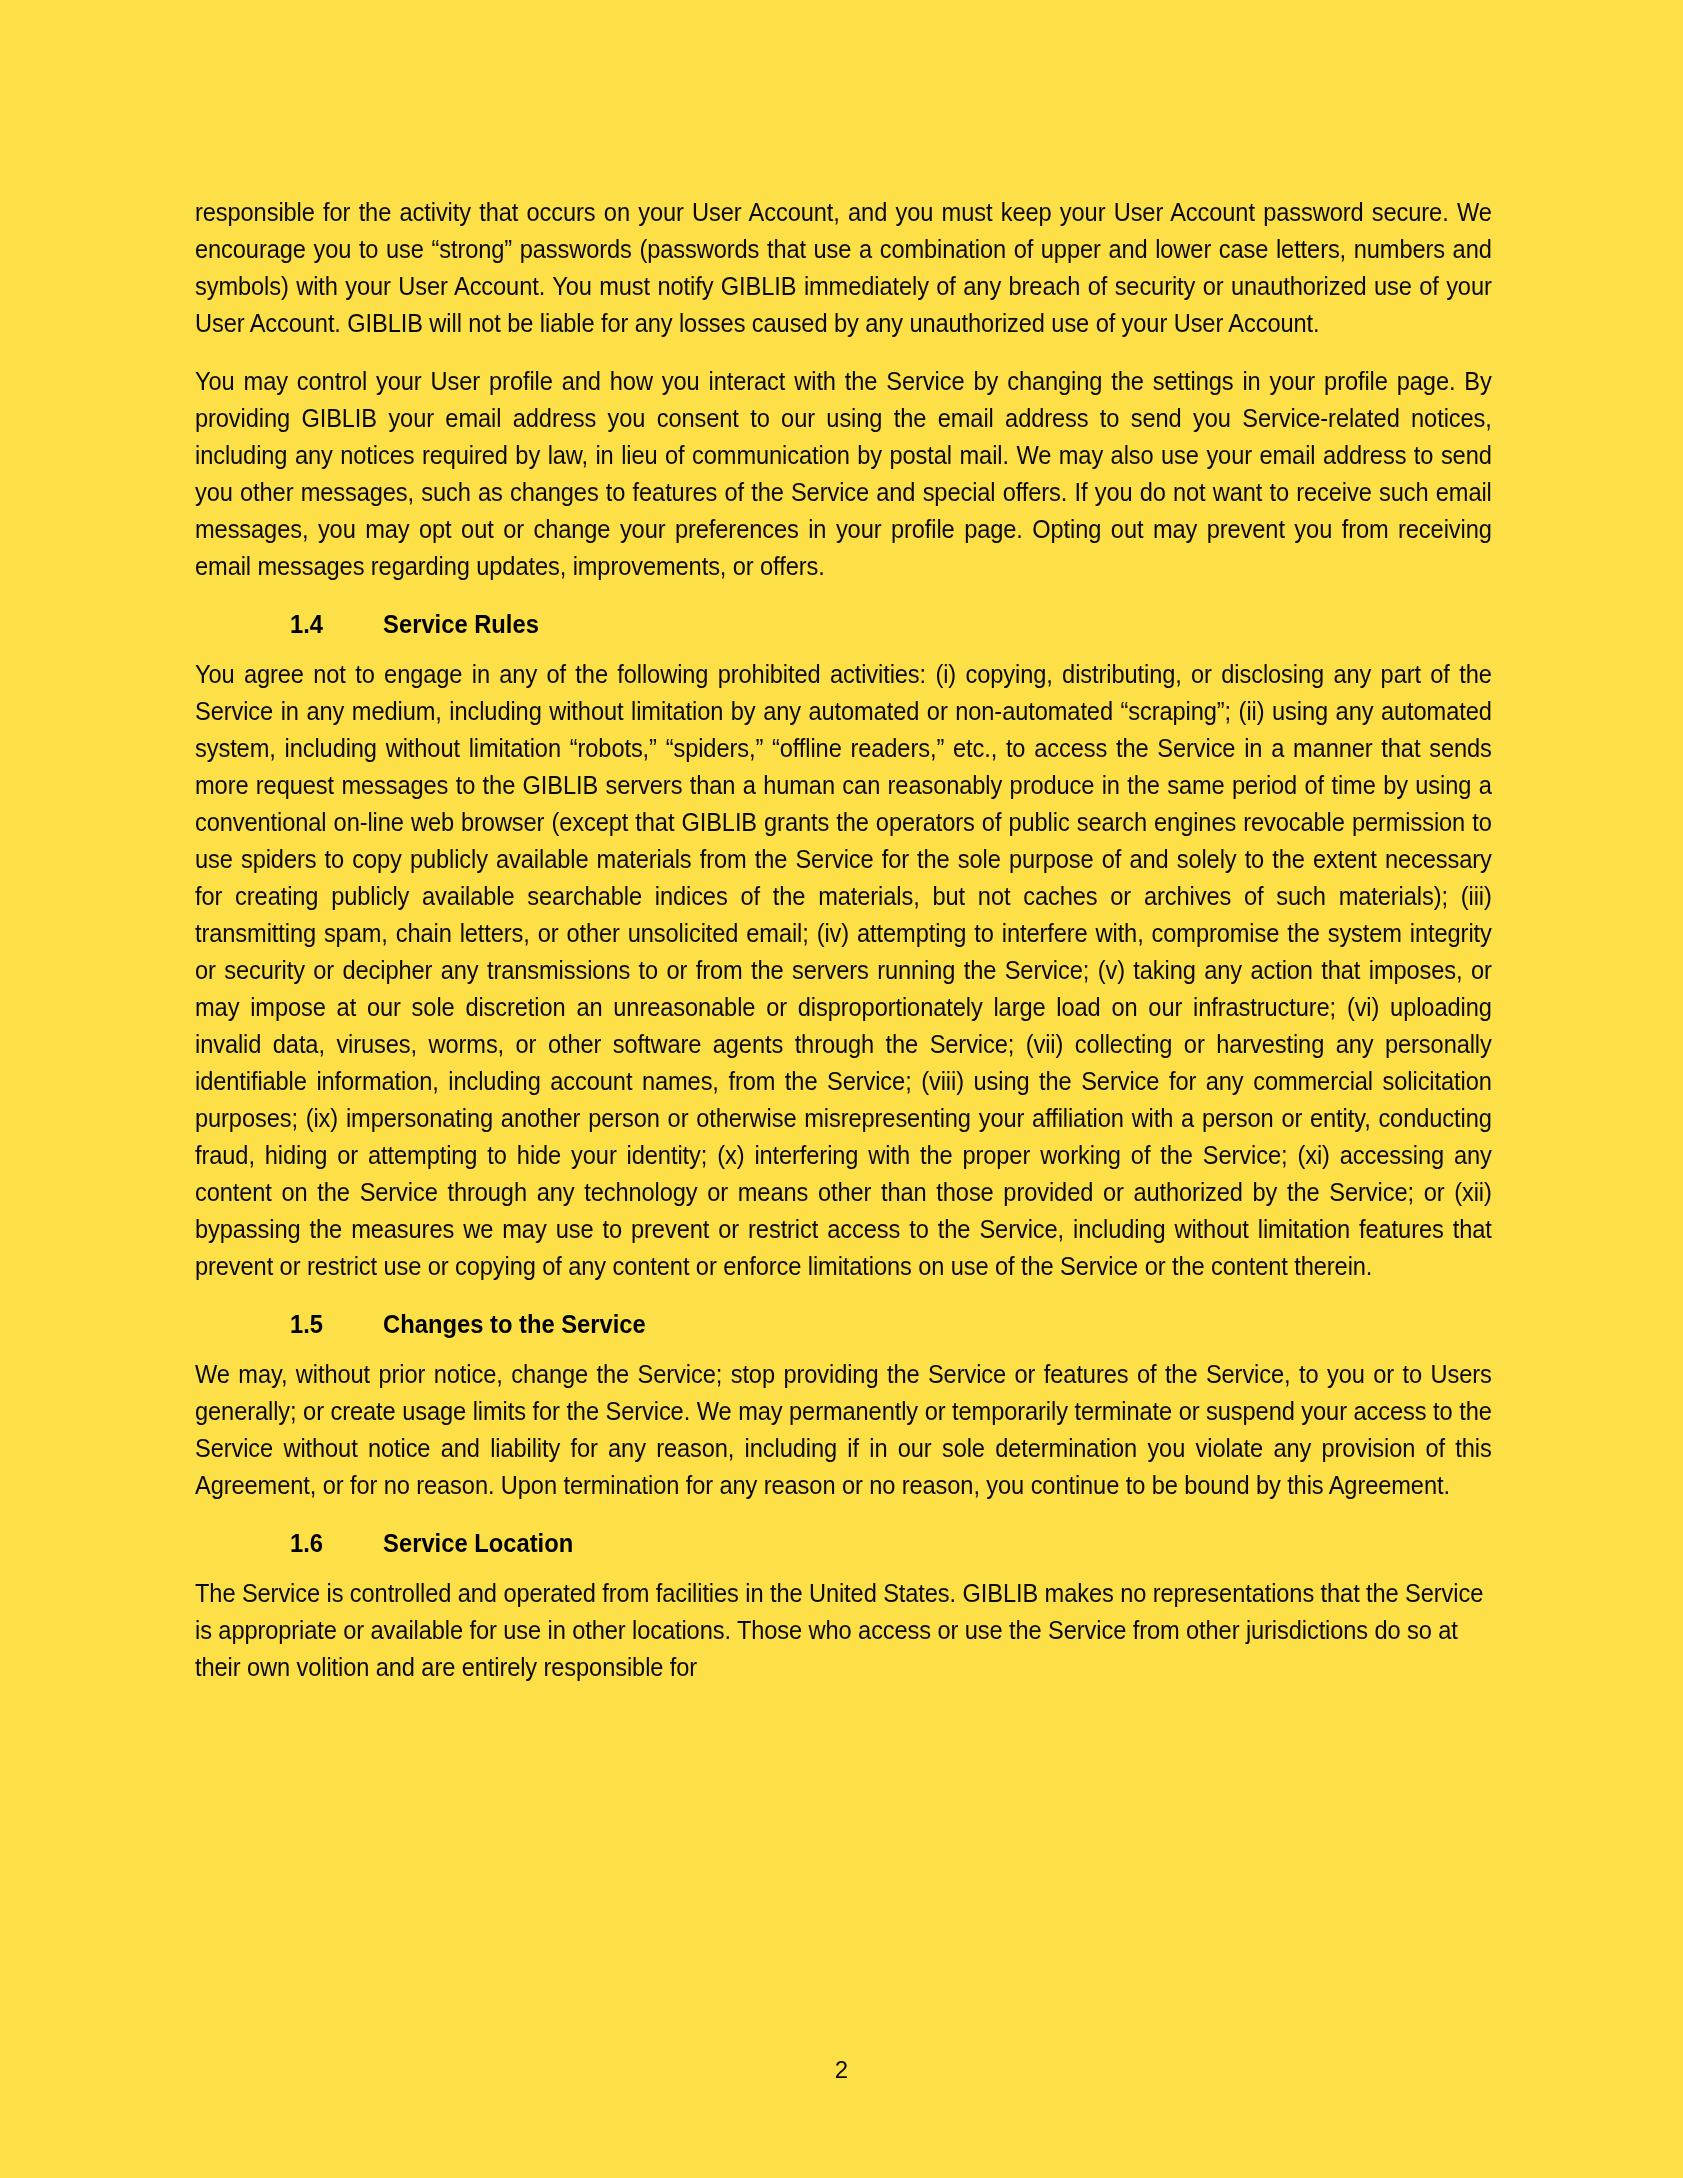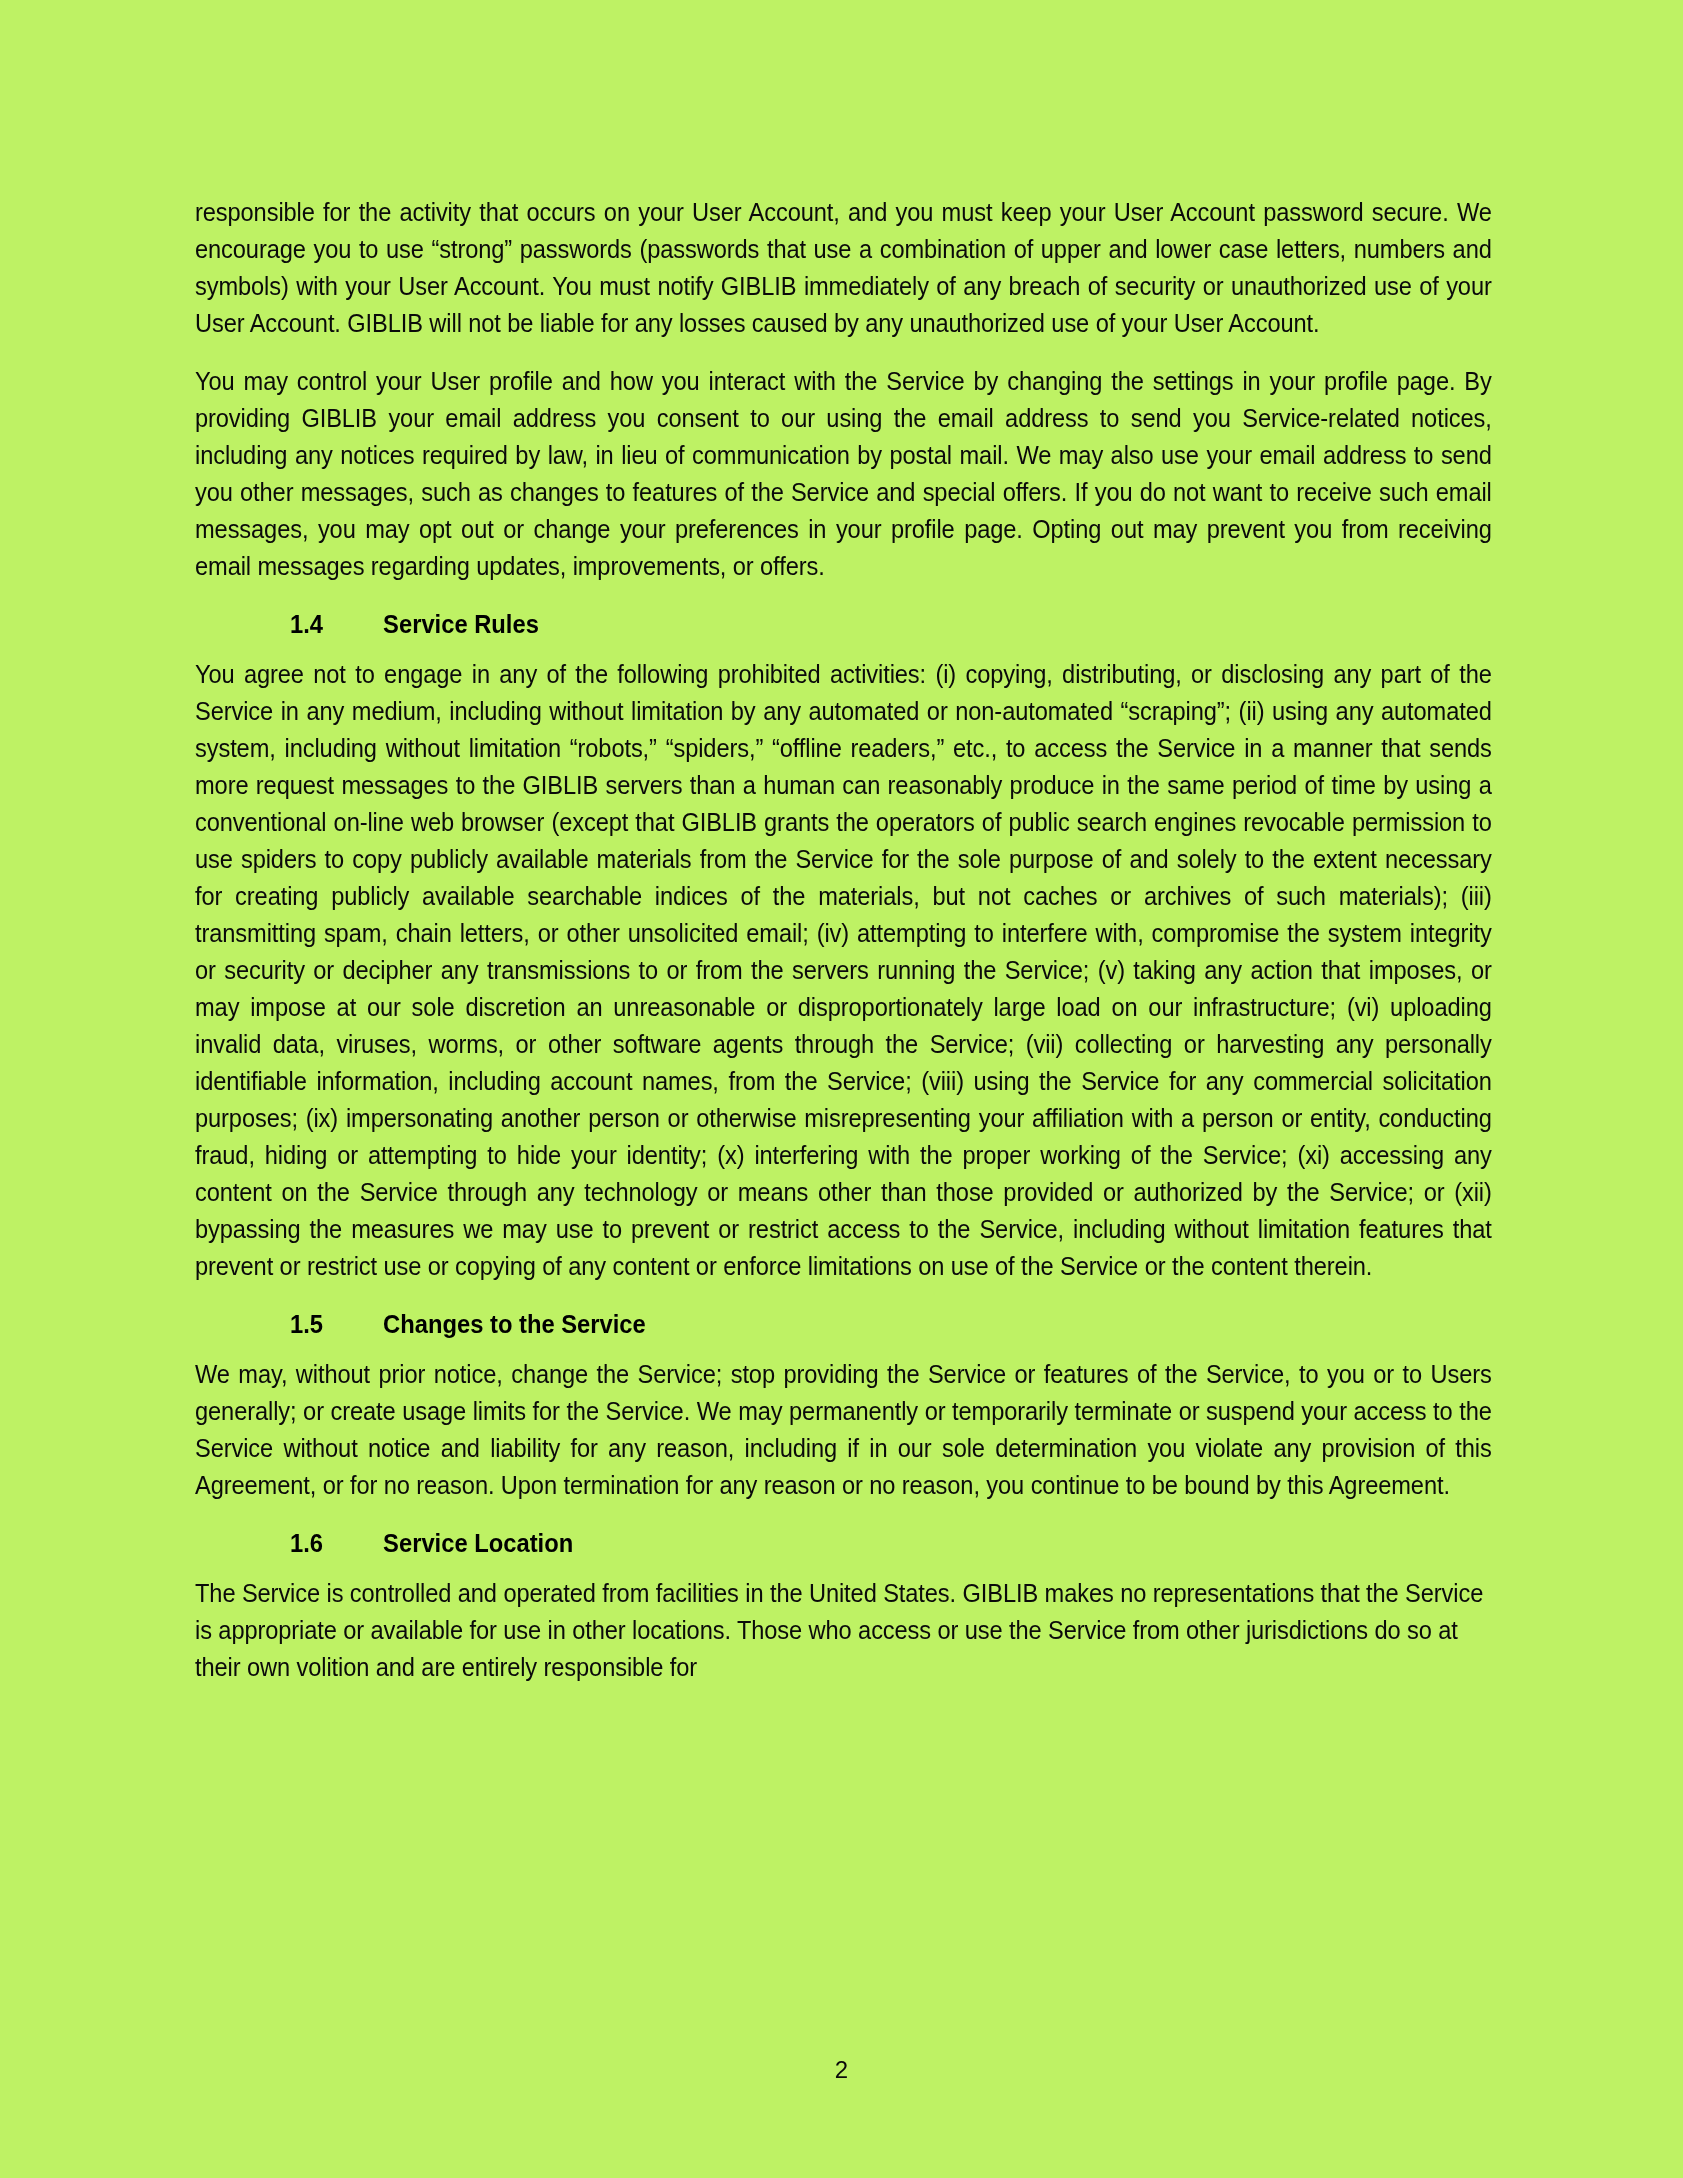--- a/index.html
+++ b/index.html
@@ -5,21 +5,21 @@
 <style>
   html, body {
     margin: 0;
     padding: 0;
     background: #ffffff;
   }
   .page {
     position: relative;
     width: 1683px;
     height: 2178px;
-    background: #bef264;
+    background: #fde047;
     margin: 0 auto;
     overflow: hidden;
     font-family: "Liberation Sans", "DejaVu Sans", sans-serif;
     color: #000000;
   }
   .content {
     position: absolute;
     left: 195px;
     top: 194px;
     width: 1297px;

